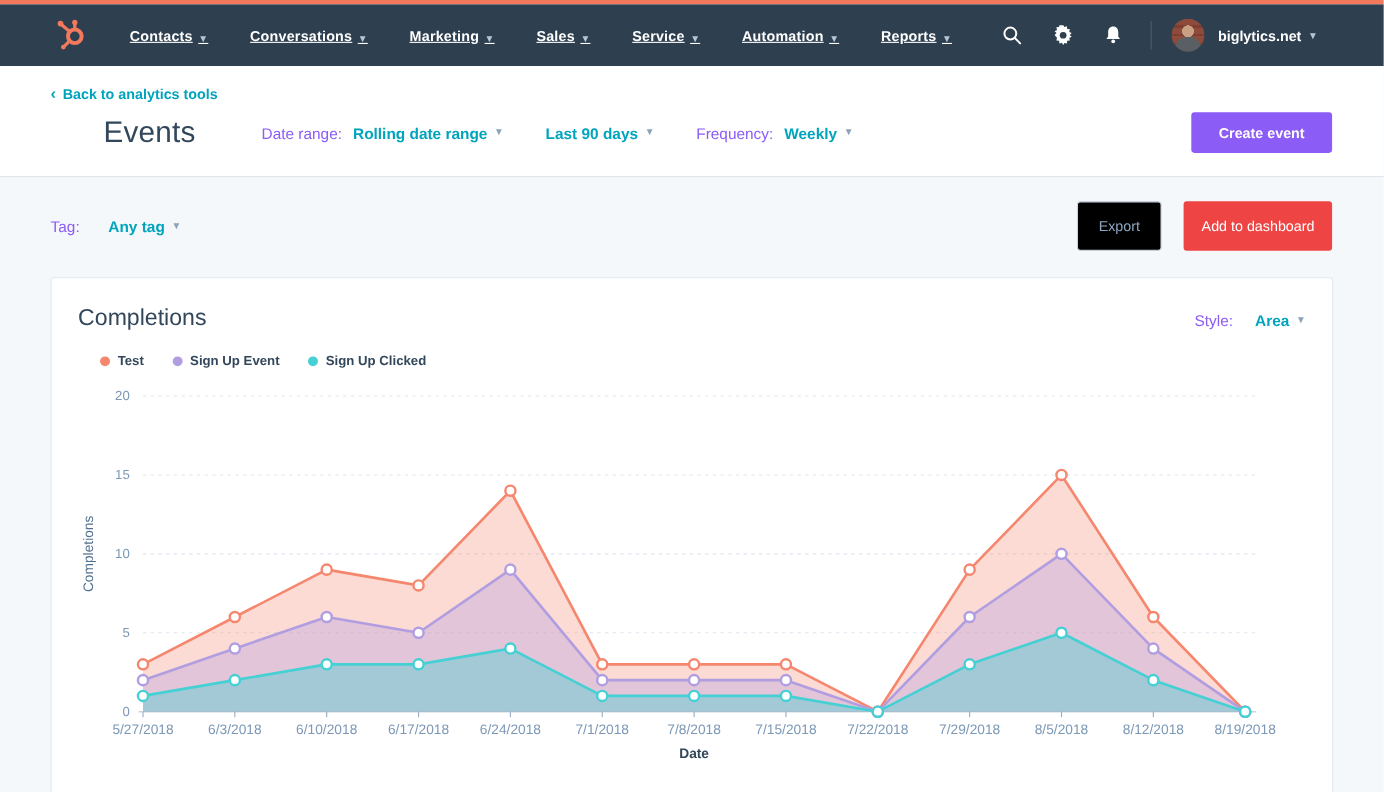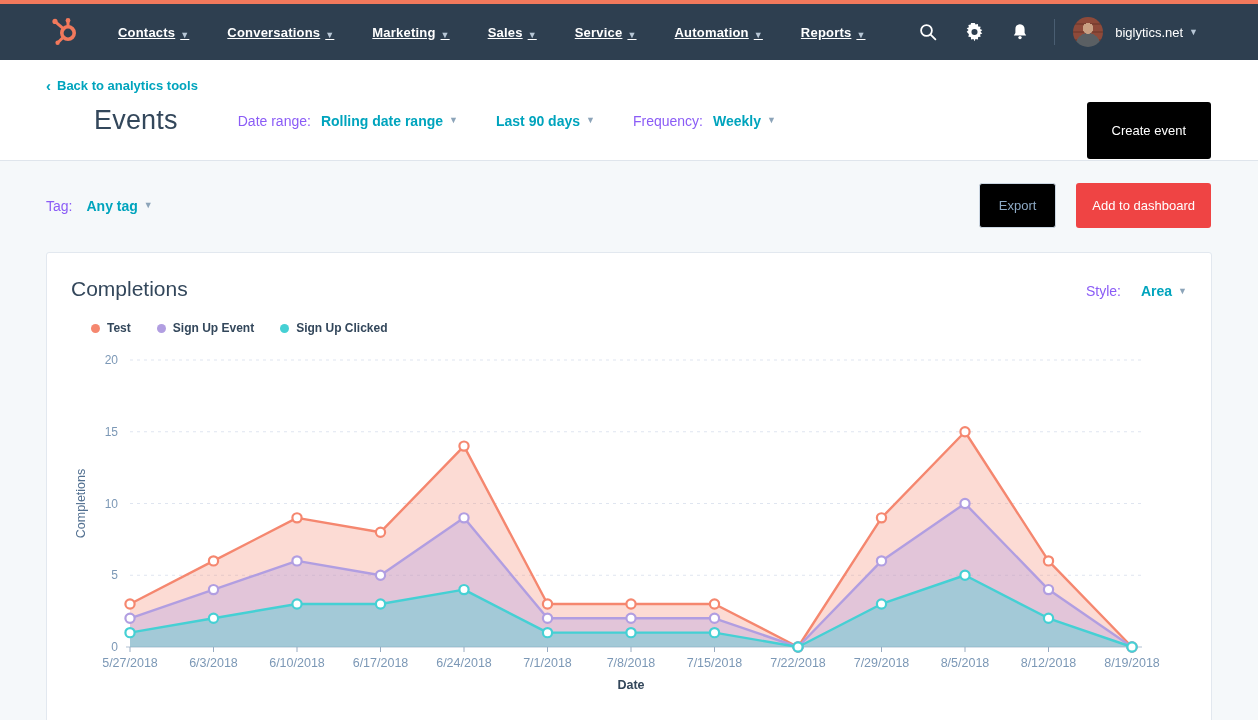--- a/index.html
+++ b/index.html
@@ -29,40 +29,40 @@
   .nav-divider { width:1px; height:26px; background:#4a5e72; margin:0 18px 0 24px; }
   .avatar {
     width:30px; height:30px; border-radius:50%; overflow:hidden; cursor:pointer; flex:none;
     background:
       radial-gradient(circle at 50% 38%, #c9a083 0 22%, transparent 23%),
       radial-gradient(circle at 50% 95%, #5a5f63 0 38%, transparent 39%),
       repeating-linear-gradient(0deg, #8e4a3a 0 6px, #7c3f31 6px 8px),
       #8e4a3a;
   }
   .account {
-    color:#ffffff; font-size:13px; font-weight:400; margin-left:12px;
+    color:#ffffff; font-size:13px; font-weight:700; margin-left:12px;
     cursor:pointer; display:flex; align-items:center; gap:6px;
   }
   
   .page-header { background:#ffffff; padding:17px 47px 24px 46px; border-bottom:1px solid #dfe5ec; }
   .back-link { color:#00a4bd; font-size:13px; font-weight:700; cursor:pointer; display:inline-flex; align-items:center; gap:6px; }
   .back-chevron { font-size:15px; line-height:1; }
   .title-row { display:flex; align-items:center; margin-top:10px; position:relative;margin-left:48px; }
   .page-title { font-size:27px; font-weight:400; color:#33475b; letter-spacing:.2px; }
   .filters { display:flex; align-items:center; margin-left:60px; gap:10px; font-size:14px; }
   .filter-label { color:#8b5cf6; }
   .dropdown { color:#00a4bd; font-weight:700; cursor:pointer; display:inline-flex; align-items:center; gap:6px; white-space:nowrap; }
   .dropdown .caret { color:#8ca4b9; }
   .gap-lg { margin-left:28px; }
   .btn {
     border:none; border-radius:3px; font-family:inherit; font-size:13px; cursor:pointer;
   }
   .btn-create {
     position:absolute; right:0; top:-3px;
-    background:#000000; color:#ffffff; padding:21px 25px; font-weight:400;
+    background:#8b5cf6; color:#ffffff; padding:11px 25px; font-weight:700;
   }
   
   .toolbar { display:flex; align-items:center; padding:22px 47px 20px 46px; font-size:14px; }
   .toolbar-right { margin-left:auto; display:flex; gap:20px; }
   .btn-export {
     background:#000000; color:#8da9c4; border:1px solid #cbd6e2; padding:14px 19px;
   }
   .btn-dashboard {
     background:#ef4444; color:#ffffff; padding:9px 16px; font-weight:400;
   }
@@ -181,21 +181,21 @@
           <span>Weekly</span>
           <span class="caret">▼</span>
         </span>
     </div>
     <button class="btn btn-create">Create event</button>
   </div>
 </div>
 
 <div class="toolbar">
   <span class="filter-label">Tag:</span>
-  <span class="dropdown" style="margin-left:14px;">
+  <span class="dropdown" style="margin-left:26px;">
       <span>Any tag</span>
       <span class="caret">▼</span>
     </span>
   <div class="toolbar-right">
     <button class="btn btn-export">Export</button>
     <button class="btn btn-dashboard">Add to dashboard</button>
   </div>
 </div>
 
 <div class="card">

